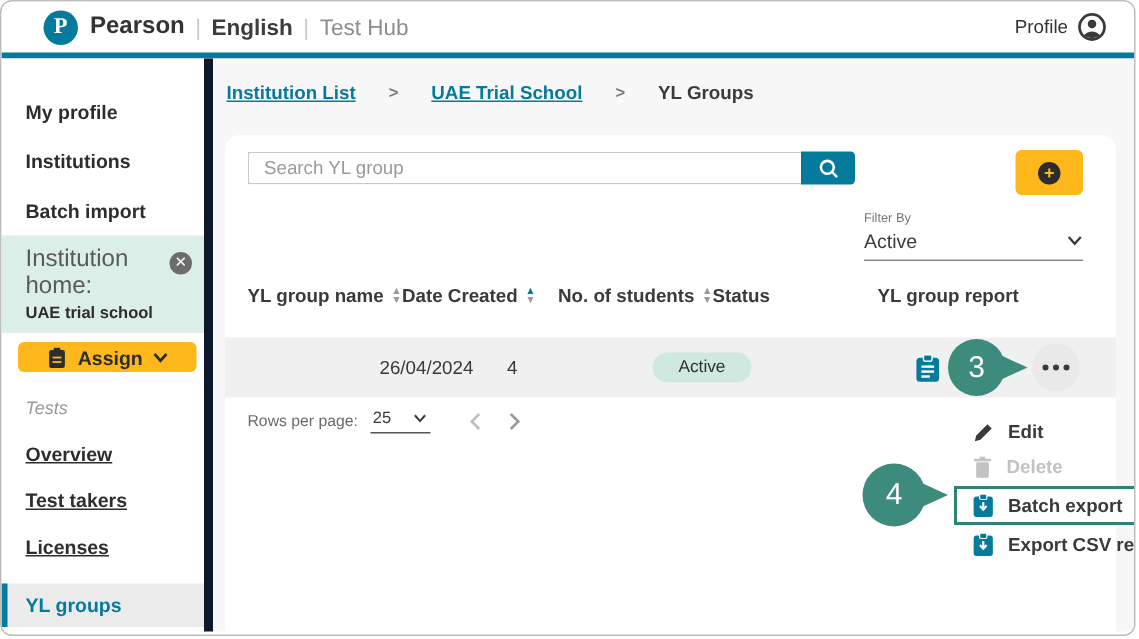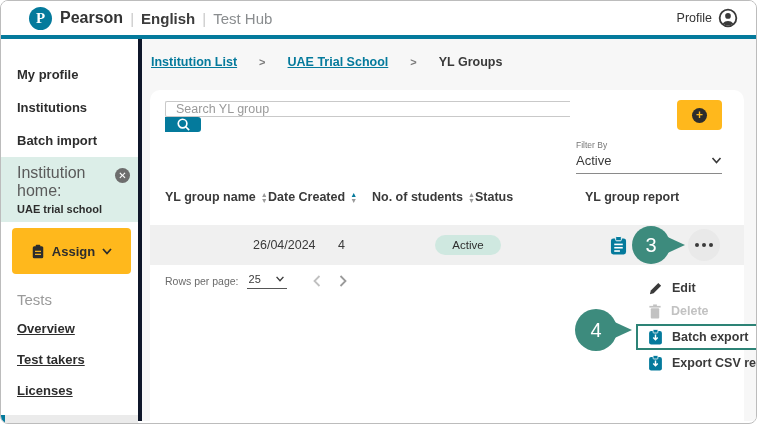--- a/index.html
+++ b/index.html
@@ -25,44 +25,44 @@
   .brand{display:flex;align-items:center;}
   .logo{width:23px;height:23px;border-radius:50%;background:var(--teal);color:#fff;font-weight:700;font-size:15px;display:flex;align-items:center;justify-content:center;margin-right:8px;font-family:"Liberation Serif",serif;}
   .brand .b1{font-size:16px;font-weight:700;color:#333;}
   .brand .sep{color:#c9c9c9;font-size:15px;font-weight:300;padding:0 7px;}
   .brand .b2{font-size:15px;font-weight:600;color:#3c3c3c;}
   .brand .b3{font-size:15px;font-weight:400;color:#8a8d8f;}
   .profile{display:flex;align-items:center;gap:6px;font-size:12.5px;color:#333;cursor:pointer;}
 
   
   .bodywrap{display:flex;height:382px;}
-  .sidebar{width:141px;background:#fff;border-right:4px solid #0f172a;padding-top:29px;flex-shrink:0;}
+  .sidebar{width:141px;background:#fff;border-right:6px solid #0f172a;padding-top:29px;flex-shrink:0;}
   .side-item{height:14px;line-height:14px;margin:0 0 19px 16px;font-size:13px;font-weight:700;color:var(--text);cursor:pointer;}
   .inst-box{background:var(--inst-bg);padding:7px 8px 7px 16px;margin-top:-10px;display:flex;justify-content:space-between;align-items:flex-start;}
   .inst-label{font-size:16px;color:#5a5a5a;margin-bottom:3px;}
   .inst-value{font-size:11px;font-weight:700;color:var(--text);}
   .xcircle{width:15px;height:15px;border-radius:50%;background:#6d6d6d;color:#fff;font-size:10px;line-height:15px;text-align:center;cursor:pointer;flex-shrink:0;margin-top:4px;}
-  .assign-btn{margin:6px 11px 0;width:119px;height:46px;background:var(--amber);border:none;border-radius:4px;display:flex;align-items:center;justify-content:center;gap:7px;font-size:13px;font-weight:700;color:var(--text);cursor:pointer;}
-  .side-section{font-size:15px;color:#9a9a9a;margin:17px 0 0 16px;height:12px;}
+  .assign-btn{margin:6px 11px 0;width:119px;height:20px;background:var(--amber);border:none;border-radius:4px;display:flex;align-items:center;justify-content:center;gap:7px;font-size:13px;font-weight:700;color:var(--text);cursor:pointer;}
+  .side-section{font-size:12px;color:#9a9a9a;margin:17px 0 0 16px;height:12px;font-style:italic;}
   .side-item.first-bottom{margin-top:19px;}
   .side-item.bottom{margin-bottom:17px;text-decoration:underline;}
   .side-item.active{background:var(--side-active-bg);border-left:4px solid var(--teal);color:var(--teal);margin:8px 0 0 0;height:29px;line-height:29px;padding-left:12px;}
 
   .main{position:relative;flex:1;background:var(--main-bg);}
 
   
   .breadcrumb{position:absolute;top:16px;left:9px;font-size:12.5px;display:flex;align-items:center;gap:22px;}
   .crumb-link{color:var(--teal);font-weight:600;text-decoration:underline;cursor:pointer;}
   .crumb-sep{color:#7a7a7a;font-weight:700;font-size:11px;}
   .crumb-current{color:#3a3a3a;font-weight:700;}
 
   
   .card{position:absolute;top:51px;left:8px;right:12px;bottom:0;background:#fff;border-radius:10px 10px 0 0;}
 
-  .search-wrap{position:absolute;left:15px;top:11px;width:405px;height:22px;display:flex;flex-direction:column;}
+  .search-wrap{position:absolute;left:15px;top:11px;width:405px;height:22px;display:flex;}
   .search-input{flex:1;border:1px solid #c9c9c9;border-right:none;border-radius:2px 0 0 2px;padding:0 10px;font-size:12.5px;color:#555;outline:none;background:#fff;}
   .search-input::placeholder{color:#9a9a9a;}
   .search-btn{width:36px;background:var(--teal);border:none;border-radius:0 3px 3px 0;display:flex;align-items:center;justify-content:center;cursor:pointer;}
 
   .create-btn{position:absolute;right:22px;top:10px;height:30px;background:var(--amber);border:none;border-radius:4px;display:flex;align-items:center;gap:8px;padding:0 15px;font-size:12.5px;font-weight:700;color:var(--text);cursor:pointer;}
   .plus-circle{width:15px;height:15px;border-radius:50%;background:#2d2d2d;color:var(--amber);font-size:12px;line-height:14px;text-align:center;font-weight:700;}
 
   .filter{position:absolute;right:22px;top:50px;width:146px;}
   .filter-label{font-size:8.5px;color:#767676;margin-bottom:3px;}
   .filter-select{display:flex;align-items:center;justify-content:space-between;border-bottom:1px solid #8a8a8a;padding-bottom:5px;font-size:13px;color:#3a3a3a;cursor:pointer;}

